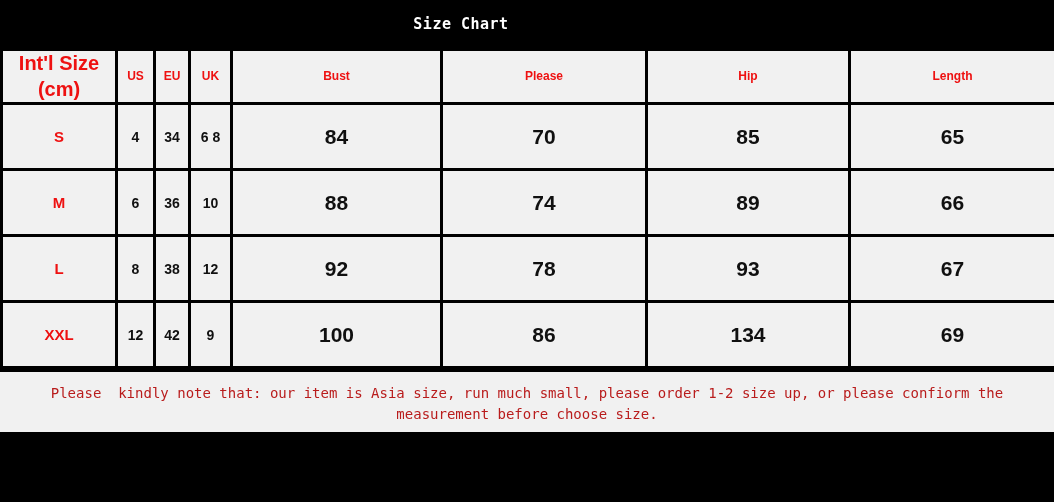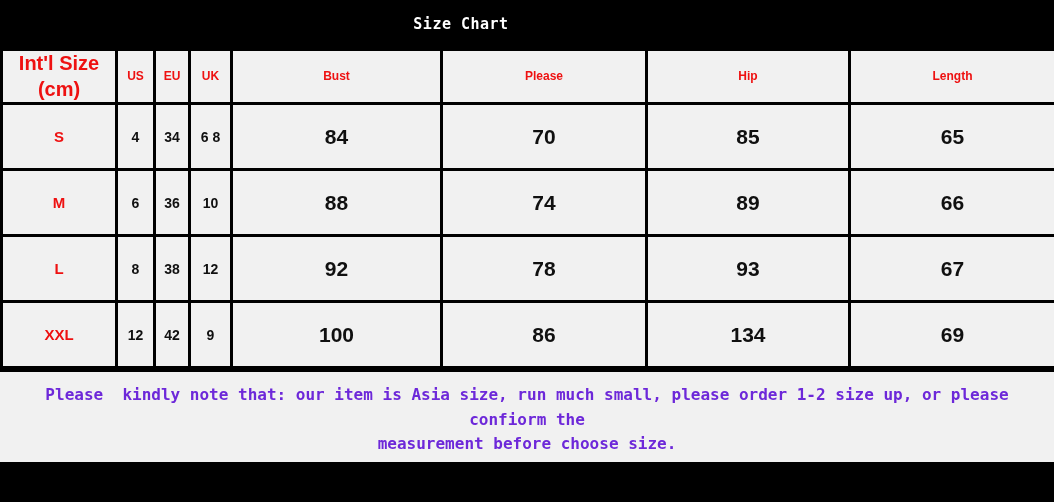--- a/index.html
+++ b/index.html
@@ -92,24 +92,24 @@
   .note-band {
     width: 1054px;
     background: #f1f1f1;
     border-top: 3px solid #000000;
     box-sizing: border-box;
     padding: 11px 8px 6px 8px;
     text-align: center;
   }
   .note-band .note-text {
     display: block;
-    color: #6d28d9;
+    color: #b91c1c;
     font-family: "DejaVu Sans Mono", monospace;
-    font-size: 16px;
-    font-weight: 700;
+    font-size: 14px;
+    font-weight: 400;
     line-height: 1.52;
     white-space: pre-wrap;
     letter-spacing: 0px;
   }
 </style>
 </head>
 <body>
 
 <div id="page">
 

